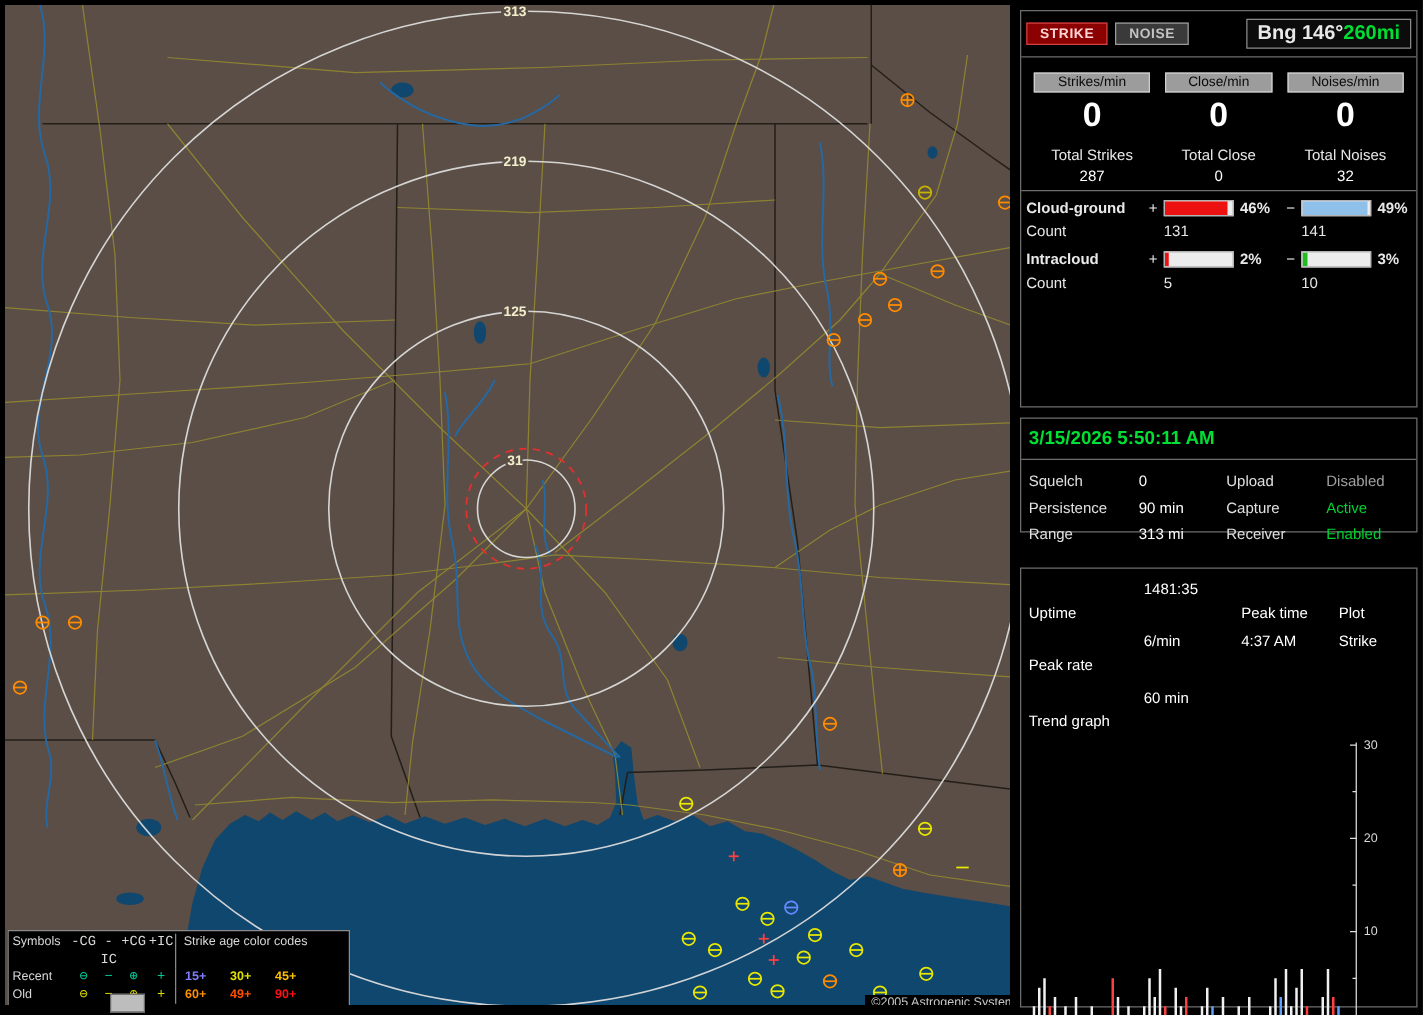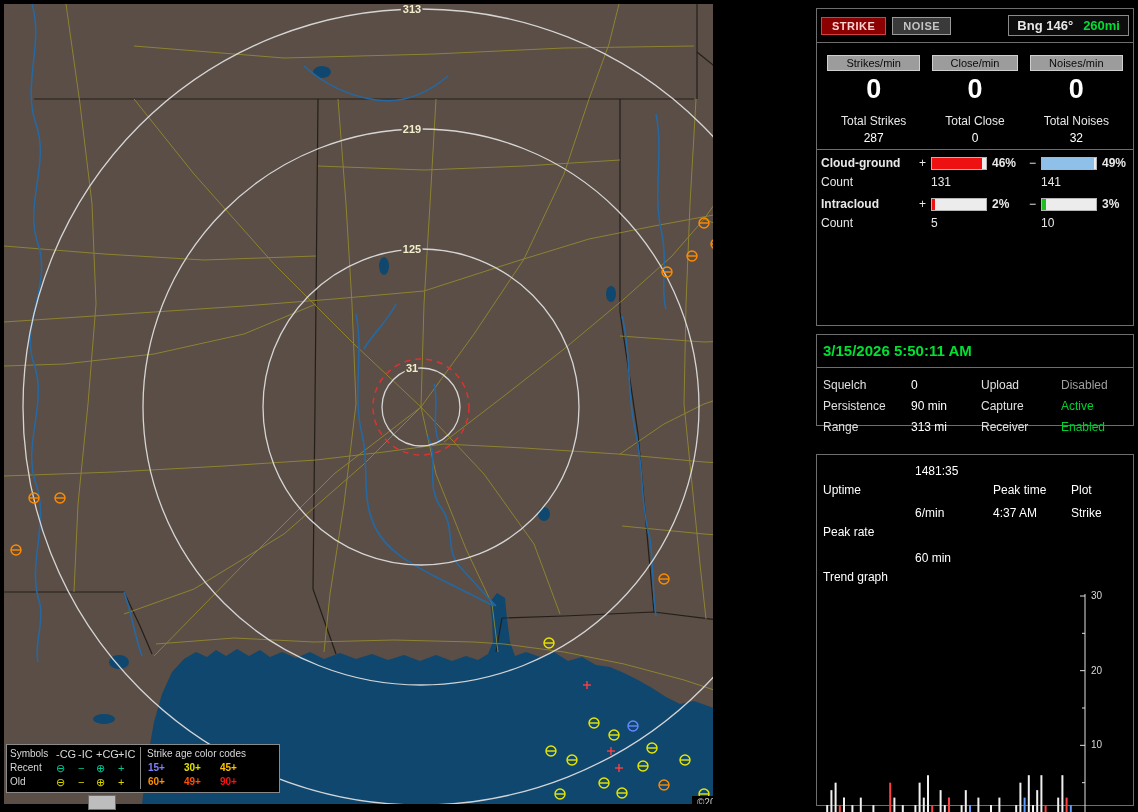--- a/index.html
+++ b/index.html
@@ -1,52 +1,52 @@
 <!DOCTYPE html>
 <html><head>
 <meta charset="utf-8">
 <style>
   html,body{margin:0;padding:0;background:#000;}
   .stage{position:relative;width:1138px;height:812px;background:#000;overflow:hidden;
          font-family:"Liberation Sans",sans-serif;color:#e8e8e8;}
 
   
-  .map{position:absolute;left:4px;top:4px;width:709px;height:800px;background:#5a4e46;overflow:hidden;}
+  .map{position:absolute;left:4px;top:4px;width:804px;height:800px;background:#5a4e46;overflow:hidden;}
   .map svg{display:block;}
   .ring{fill:none;stroke:#dcdcdc;stroke-width:1.3;opacity:.95;}
   .alert-ring{fill:none;stroke:#e03030;stroke-width:1.5;stroke-dasharray:6 5;}
   .ring-label{font:bold 11px "Liberation Sans",sans-serif;fill:#f2eecb;stroke:#5a4e46;stroke-width:4px;
               paint-order:stroke;text-anchor:middle;}
 
   
   .legend{position:absolute;left:2px;top:740px;width:266px;background:#000;border:1px solid #8a8a8a;
           font-size:10px;color:#d8d8d8;padding:2px 3px 3px 3px;
           display:grid;grid-template-columns:46px 22px 18px 22px 22px 8px 36px 36px 36px;
           row-gap:0;line-height:14px;}
-  .legend .sym{font-size:11px;text-align:left;}
+  .legend .sym{font-size:11px;text-align:center;font-family:Liberation Mono, monospace;}
   .legend .agehead{grid-column:6 / span 4;border-left:1px solid #8a8a8a;padding-left:6px;white-space:nowrap;}
   .legend .agediv{border-left:1px solid #8a8a8a;}
   .legend .age{font-weight:bold;text-align:left;}
   .copyright{position:absolute;left:688px;top:792px;background:#000;color:#c8c8c8;font-size:10px;
              padding:1px 5px;white-space:nowrap;}
   .mini-box{position:absolute;left:88px;top:795px;width:26px;height:13px;background:#bdbdbd;border:1px solid #6e6e6e;}
 
   
   .pbox{position:absolute;left:816px;width:318px;background:#000;border:1px solid #6e6e6e;box-sizing:border-box;}
   .box1{top:8px;height:318px;}
   .box2{top:334px;height:92px;}
   .box3{top:454px;height:352px;}
   .divider{border-top:1px solid #6e6e6e;margin:4px 0;}
 
   .top-row{display:flex;align-items:center;padding:6px 4px 2px 4px;}
   .btn{display:inline-block;font-size:11px;font-weight:bold;padding:2px 10px;margin-right:6px;letter-spacing:.5px;}
   .btn.strike{background:#8b0000;border:1px solid #d24040;color:#ffd4d4;}
   .btn.noise{background:#3a3a3a;border:1px solid #9a9a9a;color:#c4c4c4;}
-  .bng{margin-left:auto;display:flex;gap:10px;align-items:center;background:#0c0c0c;border:1px solid #8a8a8a;
-       padding:2px 8px;font-size:13px;font-weight:bold;}
+  .bng{margin-left:auto;display:flex;gap:0;align-items:center;background:#0c0c0c;border:1px solid #8a8a8a;
+       padding:2px 8px;font-size:16px;font-weight:bold;}
   .green{color:#00dd33;}
 
   .rates{display:flex;justify-content:space-between;padding:6px 6px 0 6px;}
   .rate-col{width:102px;text-align:center;}
   .rate-btn{display:inline-block;font-size:11px;background:#9c9c9c;color:#0a0a0a;border:1px solid #cfcfcf;
             padding:1px 18px;}
   .rate-value{font-size:27px;font-weight:bold;color:#fff;margin-top:3px;}
   .total-label{font-size:12px;color:#e8e8e8;margin-top:9px;}
   .total-value{font-size:12px;color:#fff;margin-top:3px;}
 

